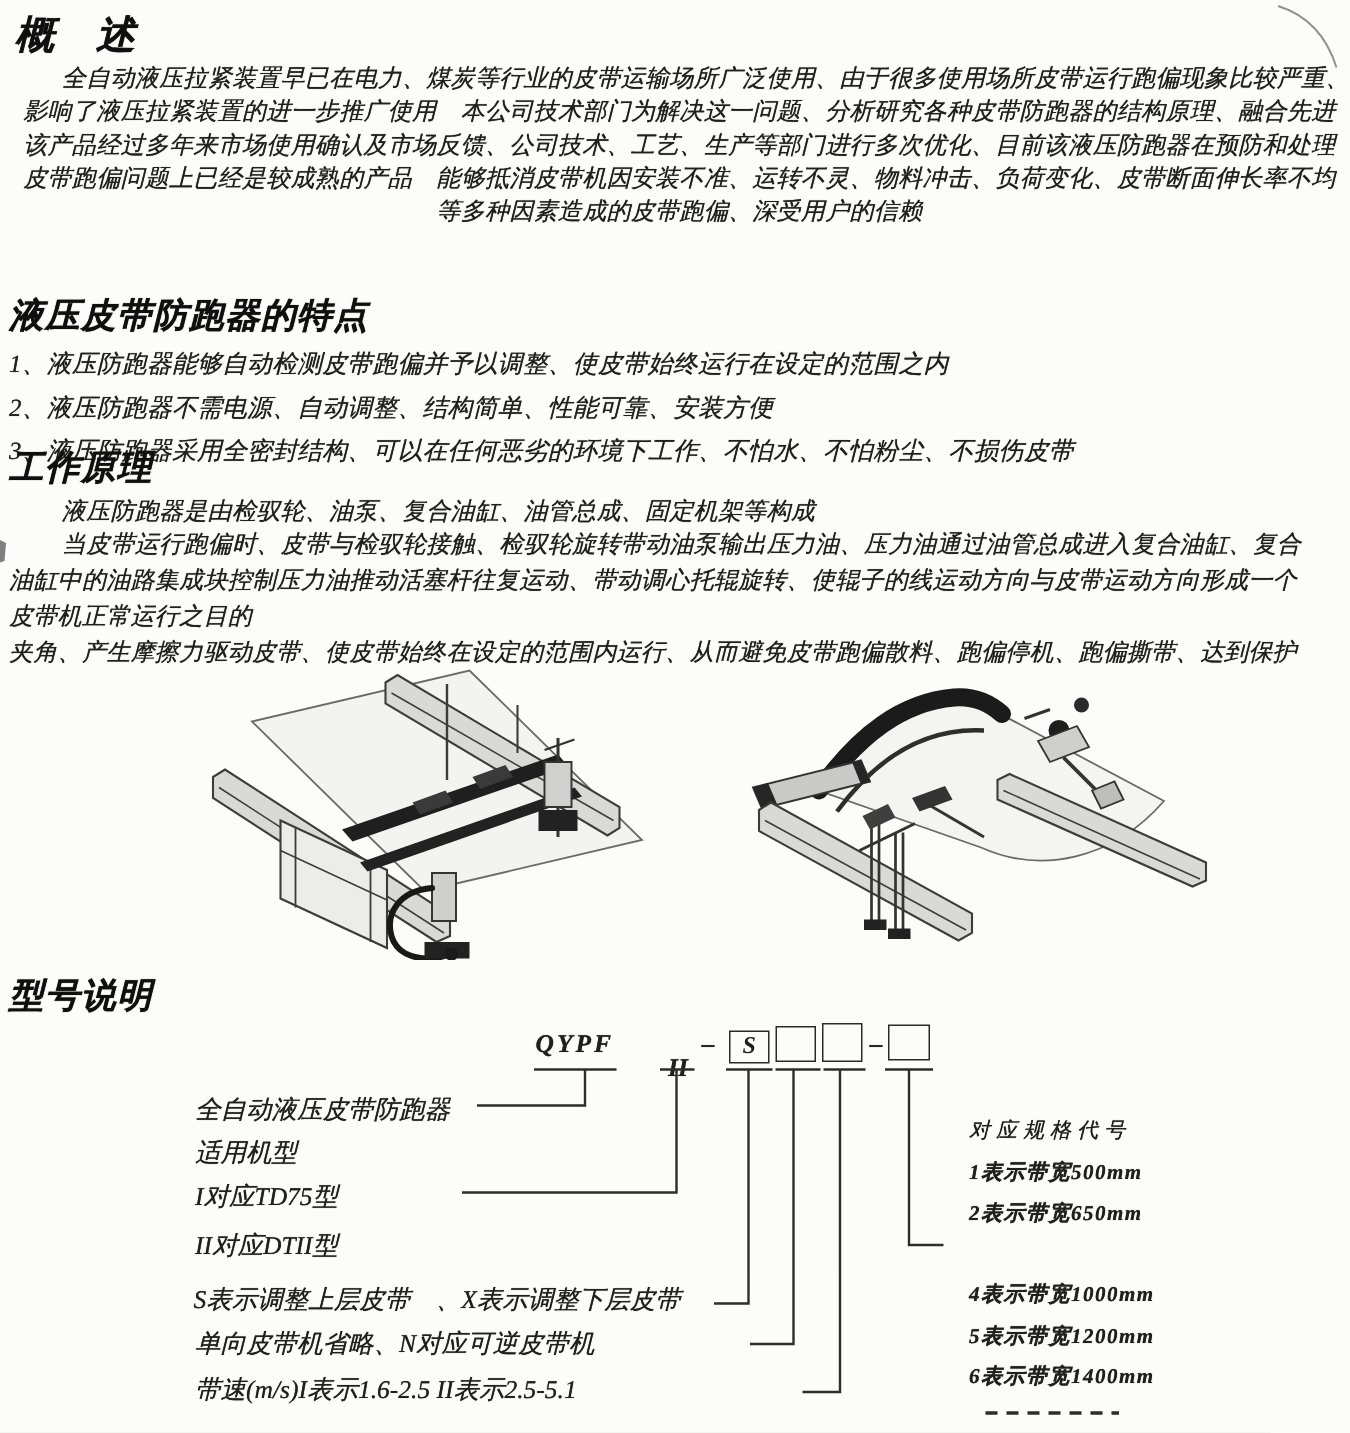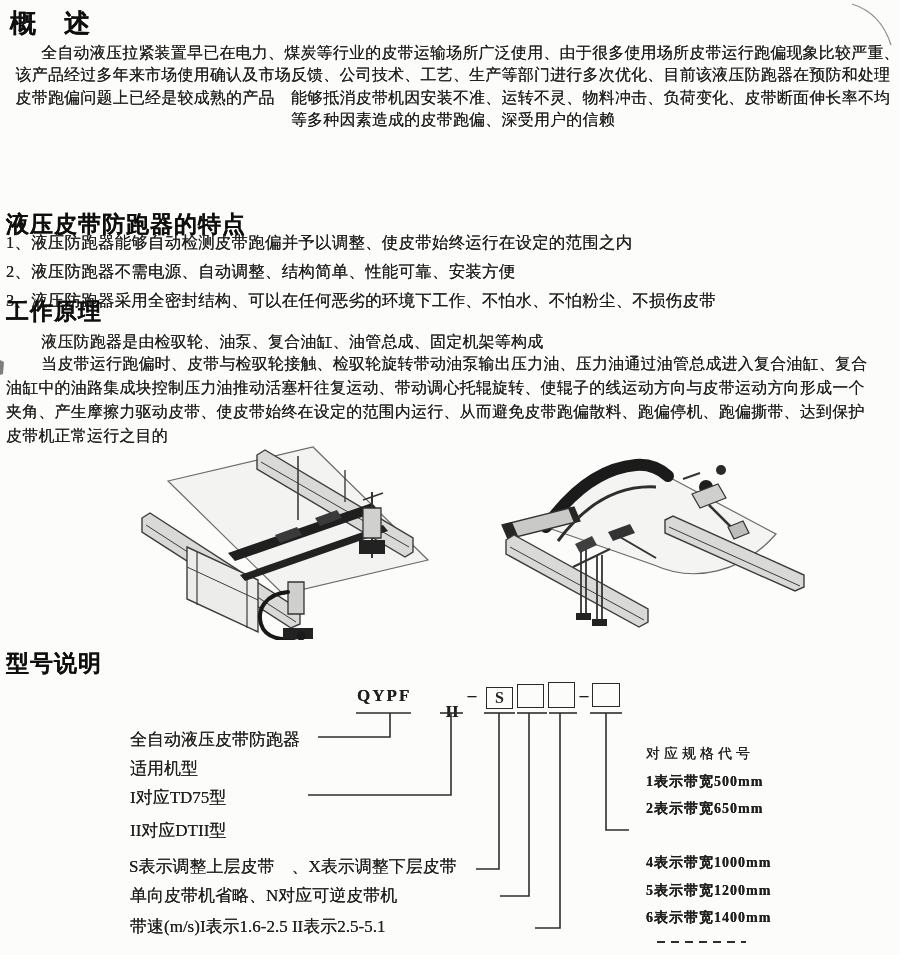--- a/index.html
+++ b/index.html
@@ -1,19 +1,20 @@
 <!DOCTYPE html>
 <html lang="zh"><head>
 <meta charset="utf-8">
 <style>
   html,body{margin:0;padding:0;background:#efefef;}
   .page{
     position:relative;width:900px;height:955px;background:#fcfcfa;
     overflow:hidden;color:#1f1f1f;
     font-family:"Liberation Serif","DejaVu Serif",serif;
+    font-style:italic;
   }
   .abs{position:absolute;}
   .hd{
     font-family:"Liberation Sans","DejaVu Sans",sans-serif;
     font-weight:700;color:#0f0f0f;letter-spacing:1px;
     text-shadow:0 0 .6px #222;
   }
   .hd1{font-size:26px;}
   .hd2{font-size:23px;}
   .bodytext{font-size:16px;line-height:22.3px;letter-spacing:.2px;
@@ -39,42 +40,43 @@
 </style>
 </head>
 <body>
 
 <div class="page">
 
   <div class="abs hd hd1" style="left:10px;top:6px;">概　述</div>
 
   <div class="abs bodytext" style="left:6px;top:42px;">
     <div class="ln indent">全自动液压拉紧装置早已在电力、煤炭等行业的皮带运输场所广泛使用、由于很多使用场所皮带运行跑偏现象比较严重、</div>
+    <div class="ln">影响了液压拉紧装置的进一步推广使用　本公司技术部门为解决这一问题、分析研究各种皮带防跑器的结构原理、融合先进</div>
     <div class="ln">该产品经过多年来市场使用确认及市场反馈、公司技术、工艺、生产等部门进行多次优化、目前该液压防跑器在预防和处理</div>
     <div class="ln">皮带跑偏问题上已经是较成熟的产品　能够抵消皮带机因安装不准、运转不灵、物料冲击、负荷变化、皮带断面伸长率不均</div>
     <div class="ln">等多种因素造成的皮带跑偏、深受用户的信赖</div>
   </div>
 
-  <div class="abs hd hd2" style="left:6px;top:195px;margin-top:14px;">液压皮带防跑器的特点</div>
+  <div class="abs hd hd2" style="left:6px;top:195px;">液压皮带防跑器的特点</div>
 
   <div class="abs feat" style="left:6px;top:228px;">
     <div>1、液压防跑器能够自动检测皮带跑偏并予以调整、使皮带始终运行在设定的范围之内</div>
     <div>2、液压防跑器不需电源、自动调整、结构简单、性能可靠、安装方便</div>
     <div>3、液压防跑器采用全密封结构、可以在任何恶劣的环境下工作、不怕水、不怕粉尘、不损伤皮带</div>
   </div>
 
   <div class="abs hd hd2" style="left:6px;top:296px;">工作原理</div>
 
   <div class="abs prin indent" style="left:6px;top:330px;">液压防跑器是由检驭轮、油泵、复合油缸、油管总成、固定机架等构成</div>
 
   <div class="abs prin" style="left:6px;top:352px;">
     <div class="ln indent">当皮带运行跑偏时、皮带与检驭轮接触、检驭轮旋转带动油泵输出压力油、压力油通过油管总成进入复合油缸、复合</div>
     <div class="ln">油缸中的油路集成块控制压力油推动活塞杆往复运动、带动调心托辊旋转、使辊子的线运动方向与皮带运动方向形成一个</div>
+    <div class="ln">皮带机正常运行之目的</div>
     <div class="ln">夹角、产生摩擦力驱动皮带、使皮带始终在设定的范围内运行、从而避免皮带跑偏散料、跑偏停机、跑偏撕带、达到保护</div>
-    <div class="ln">皮带机正常运行之目的</div>
   </div>
 
   <svg class="abs" style="left:125px;top:440px;" width="320" height="200" viewBox="0 0 320 200">
     <polygon points="43,41 188,7 303,120 158,154" fill="#f3f3f1" stroke="#6a6a6a" stroke-width="1.2"></polygon>
     <polygon points="132,15 140,10 288,98 288,112 280,117 132,29" fill="#d9d9d7" stroke="#3c3c3c" stroke-width="1.4"></polygon>
     <line x1="136" y1="22" x2="284" y2="107" stroke="#3c3c3c" stroke-width="1"></line>
     <polygon points="17,78 25,73 175,170 175,184 166,188 17,92" fill="#d9d9d7" stroke="#3c3c3c" stroke-width="1.4"></polygon>
     <line x1="21" y1="85" x2="171" y2="182" stroke="#3c3c3c" stroke-width="1"></line>
     <polygon points="62,107 133,140 133,192 62,159" fill="#ececea" stroke="#3c3c3c" stroke-width="1.4"></polygon>
     <line x1="72" y1="112" x2="72" y2="165" stroke="#3c3c3c" stroke-width="1.2"></line>

